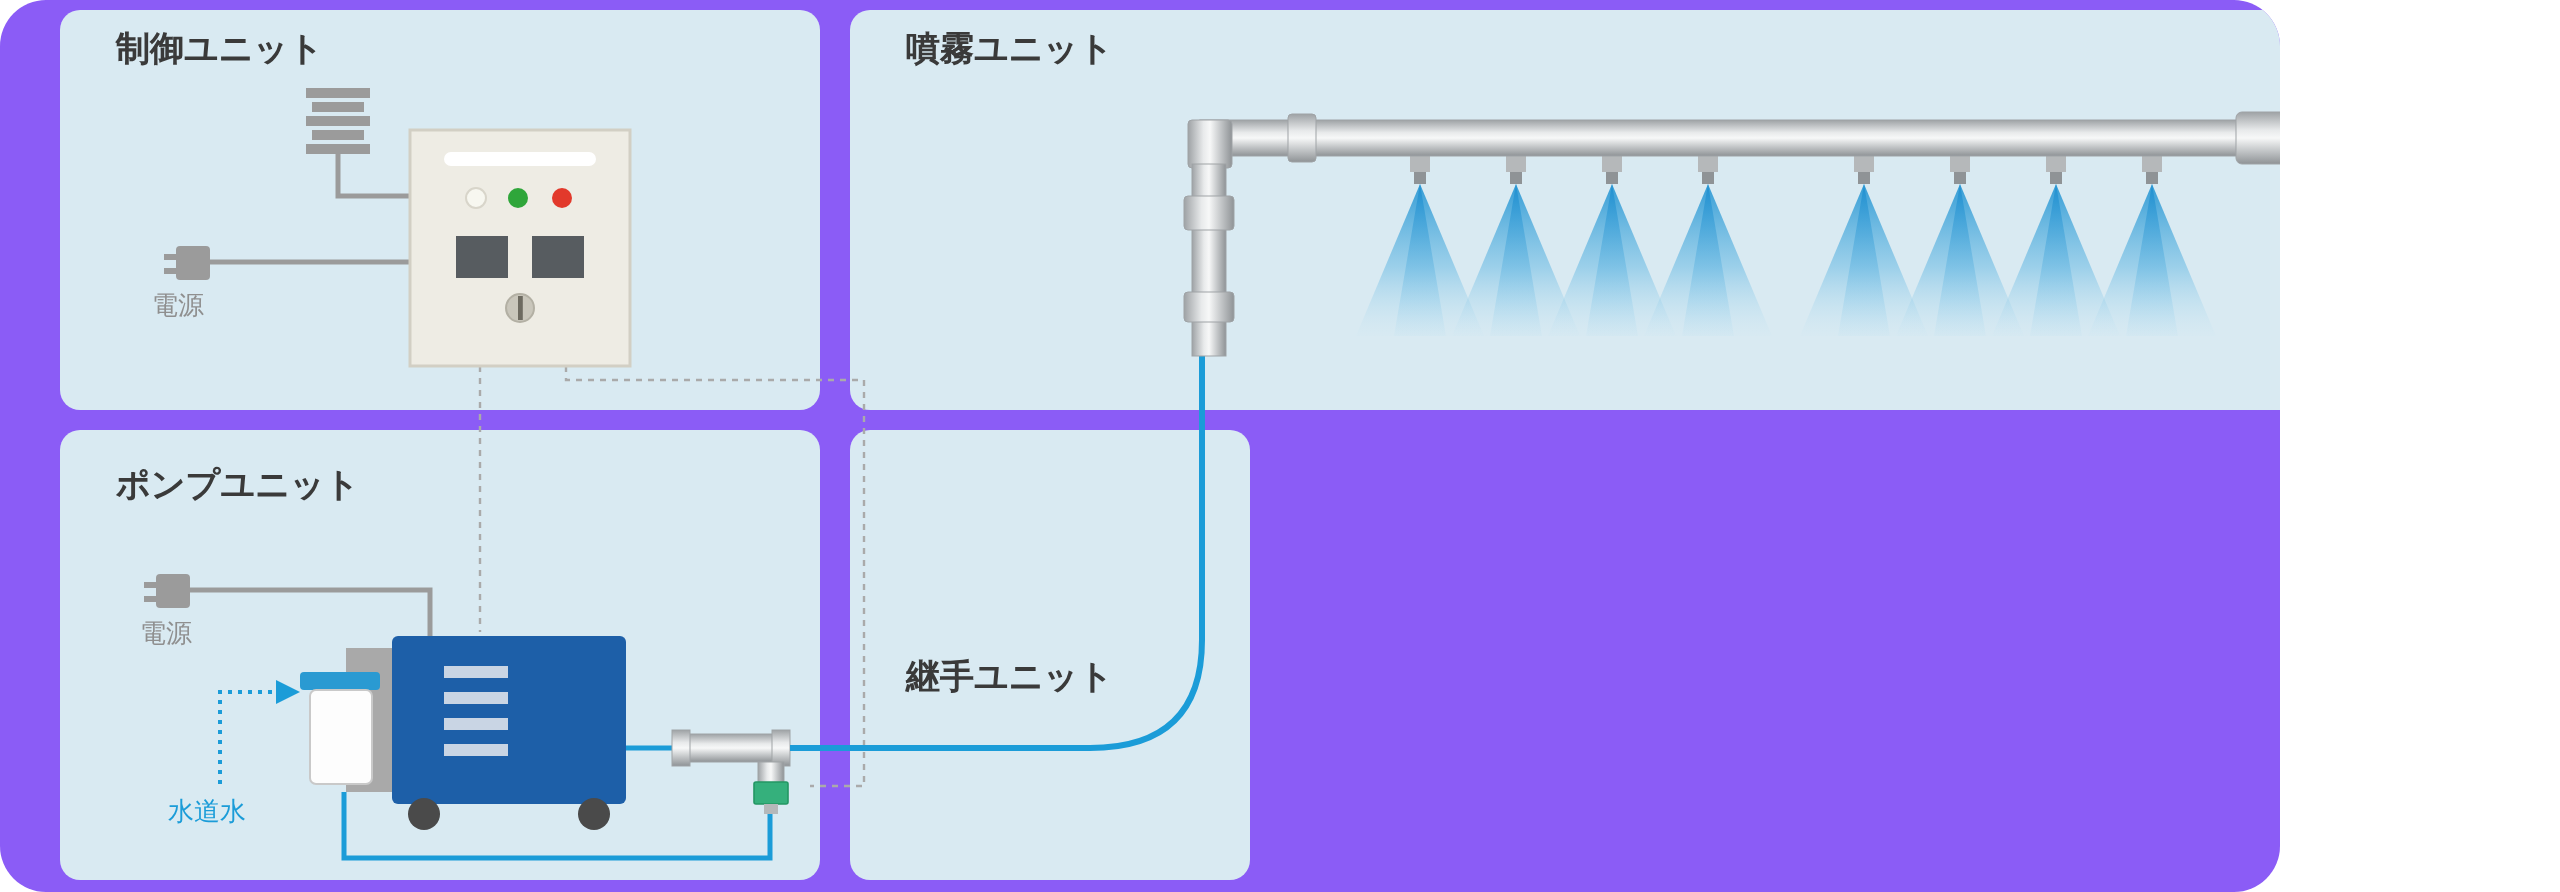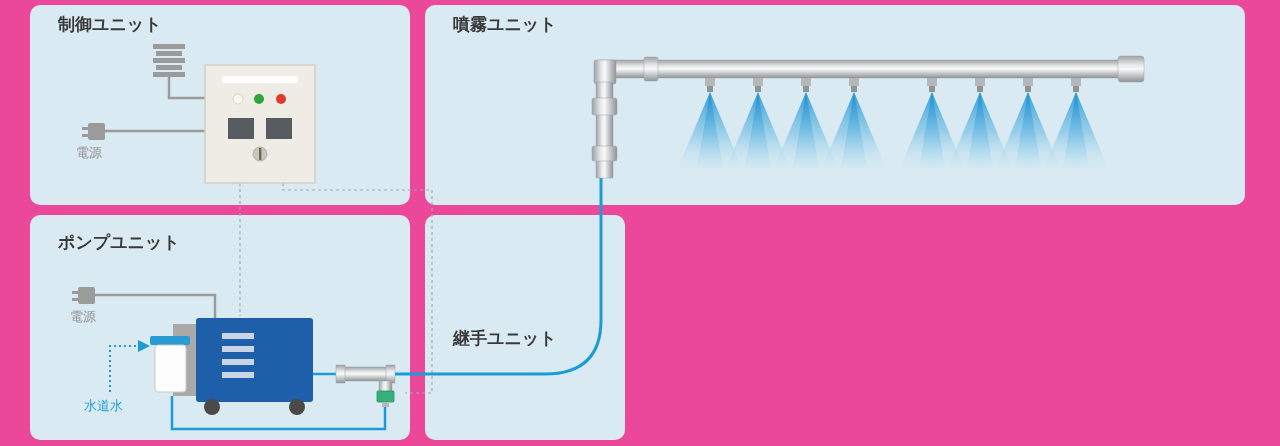--- a/index.html
+++ b/index.html
@@ -1,17 +1,17 @@
 <!DOCTYPE html>
 <html><head>
 <meta charset="utf-8">
 <style>
   html,body{margin:0;padding:0;background:#ffffff;}
   body{font-family:"DejaVu Sans","Liberation Sans",sans-serif;}
-  .stage{position:relative;width:1280px;height:446px;background:#ec4899;overflow:hidden;}
+  .stage{position:relative;width:1140px;height:446px;background:#8b5cf6;overflow:hidden;border-radius:23px;}
   svg{position:absolute;left:0;top:0;}
   text{font-family:"DejaVu Sans","Liberation Sans",sans-serif;}
   .panel-title{font-size:17px;font-weight:600;fill:#3a3a3a;}
   .small-label{font-size:13px;fill:#8f8f8f;}
   .water-label{font-size:13px;fill:#1b9cd8;}
 </style>
 </head>
 <body>
 
 <div class="stage">

